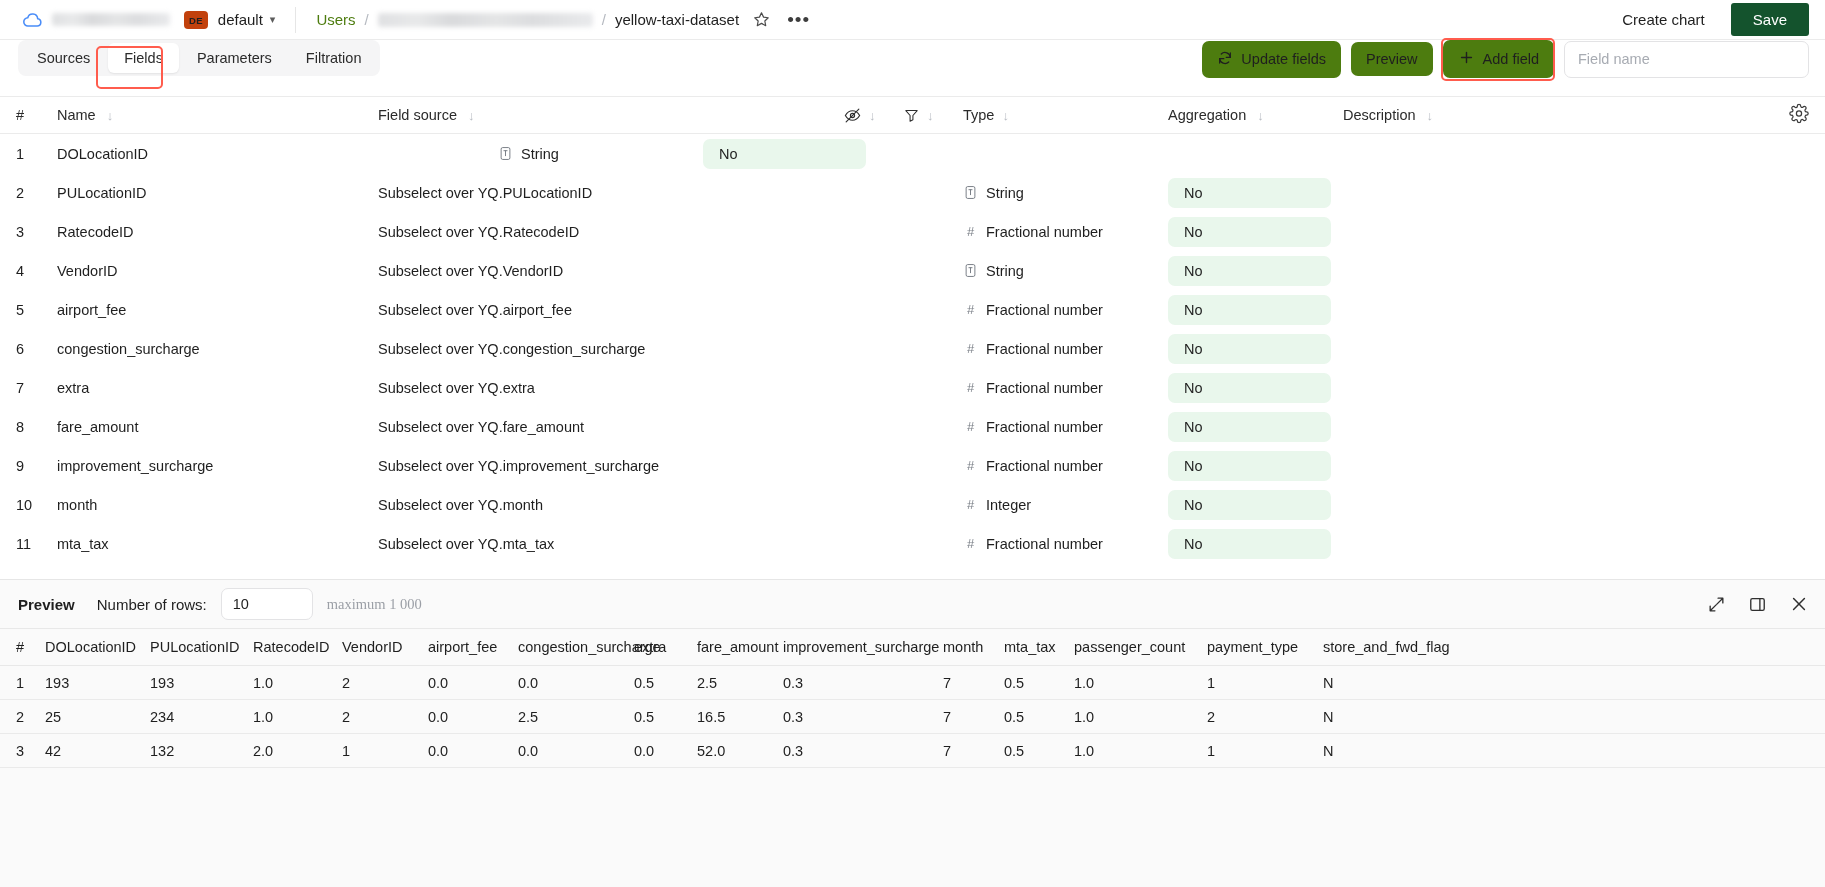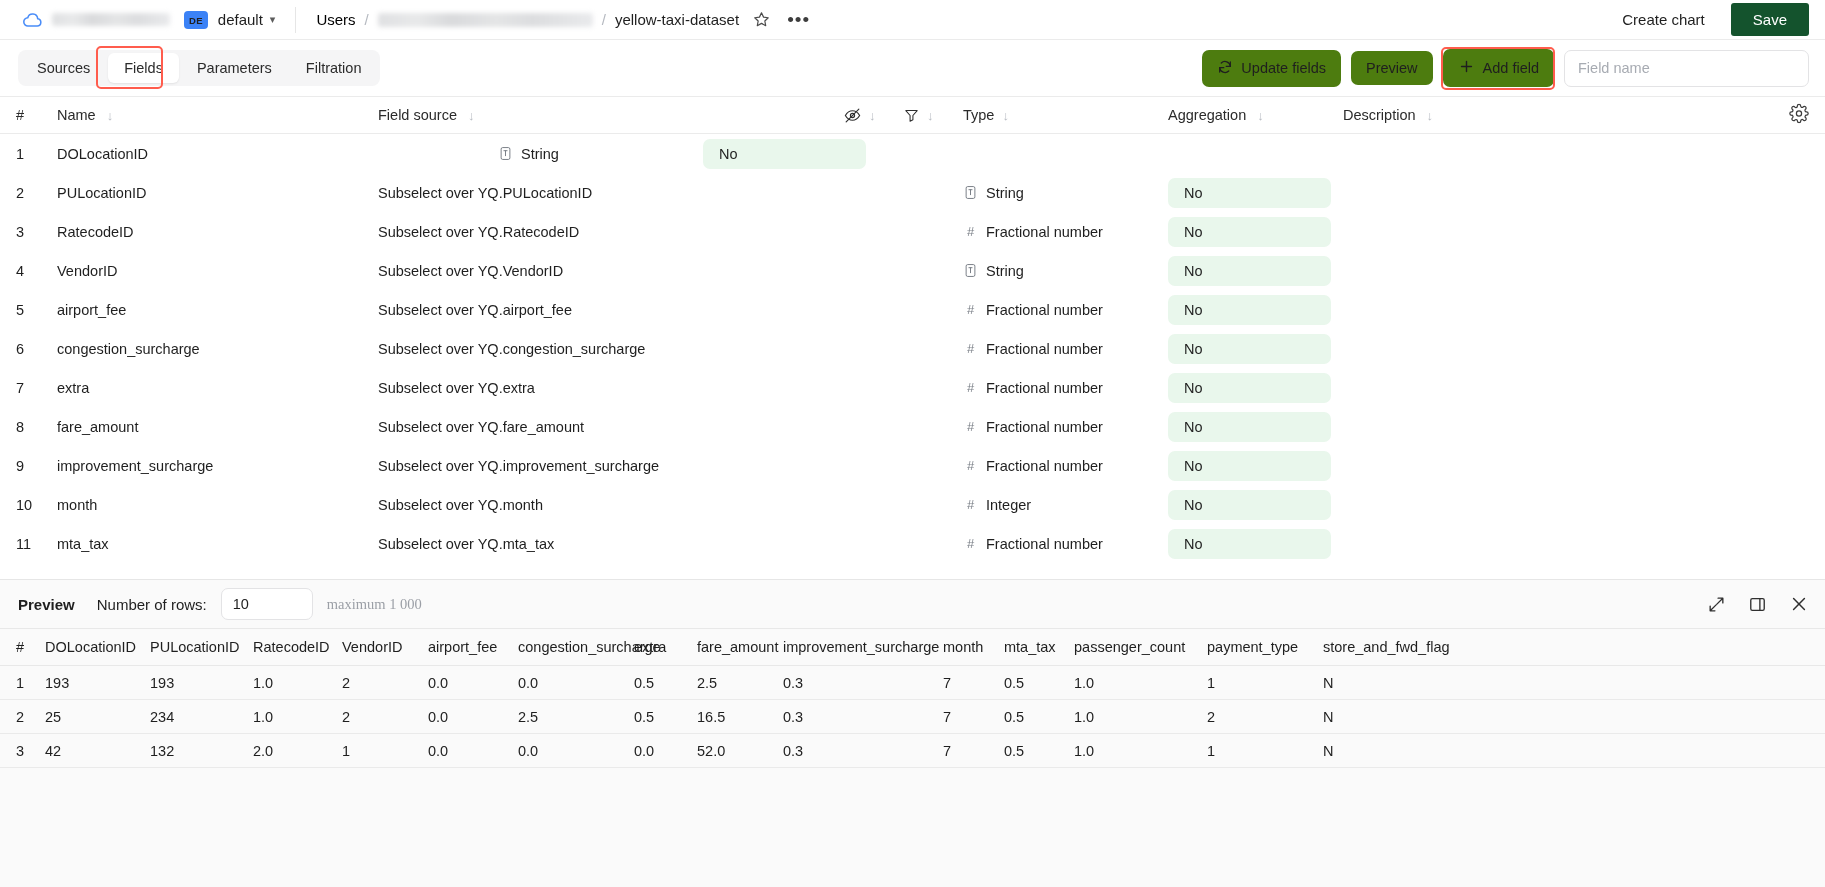--- a/index.html
+++ b/index.html
@@ -23,49 +23,49 @@
   .blur {
     background: linear-gradient(90deg,#dfe0e2 0%,#e8e9ea 18%,#d9dadc 34%,#e4e5e6 55%,#dcdddf 72%,#e9eaec 100%);
     border-radius: 3px;
     filter: blur(2.4px);
     display: inline-block;
     height: 13px;
   }
   .blur-org { width: 118px; margin-right: 14px; }
   .blur-folder { width: 215px; height: 14px; }
   .de-badge {
-    background: #3b82f6; color: #1f1f1f;
+    background: #c2410c; color: #1f1f1f;
     font-size: 9.5px; font-weight: 700;
     border-radius: 4px;
     padding: 4px 5px 3px;
     letter-spacing: .3px;
     margin-right: 10px;
   }
   .env-name { font-size: 15px; color:#1f1f1f; }
   .chev { margin-left: 7px; color:#5c5c5c; font-size: 11px; }
   .vdiv { width:1px; height:26px; background:#e6e6e6; margin: 0 20px; }
-  .crumb-muted { color: #000000; }
+  .crumb-muted { color: #4d7c0f; }
   .crumb-sep { color:#b5b9c0; margin: 0 9px; }
   .crumb-cur { color:#1f1f1f; }
   .star-icon { margin-left: 13px; color:#4a4a4a; width:19px;height:19px; }
   .dots { margin-left: 16px; color:#3d3d3d; font-size: 19px; letter-spacing:1px; line-height:10px; }
   .spacer { flex: 1 1 auto; }
   .create-chart {
     font-size: 15px; color:#1f1f1f; background:none; border:none;
     padding: 7px 12px; cursor:pointer; font-family:inherit;
   }
   .save-btn {
     background:#14532d; color:#fff; border:none; border-radius:3px;
     font-size:15px; font-family:inherit; font-weight:400;
     padding: 8px 22px; margin-left: 14px; cursor:pointer;
   }
 
   
   .tabbar {
-    height: 56px; display:flex; align-items:center;
+    height: 56px; display:flex; align-items:flex-start;
     padding: 0 16px 0 18px; position: relative;
   }
   .tabs {
     display:flex; align-items:center; gap:2px;
     background:#f5f5f6; border-radius:8px; padding:3px;
   }
   .tab {
     font-size:14.5px; color:#2b2b2b; padding: 7px 16px;
     border-radius:6px; cursor:pointer; white-space:nowrap;
     background: transparent;

